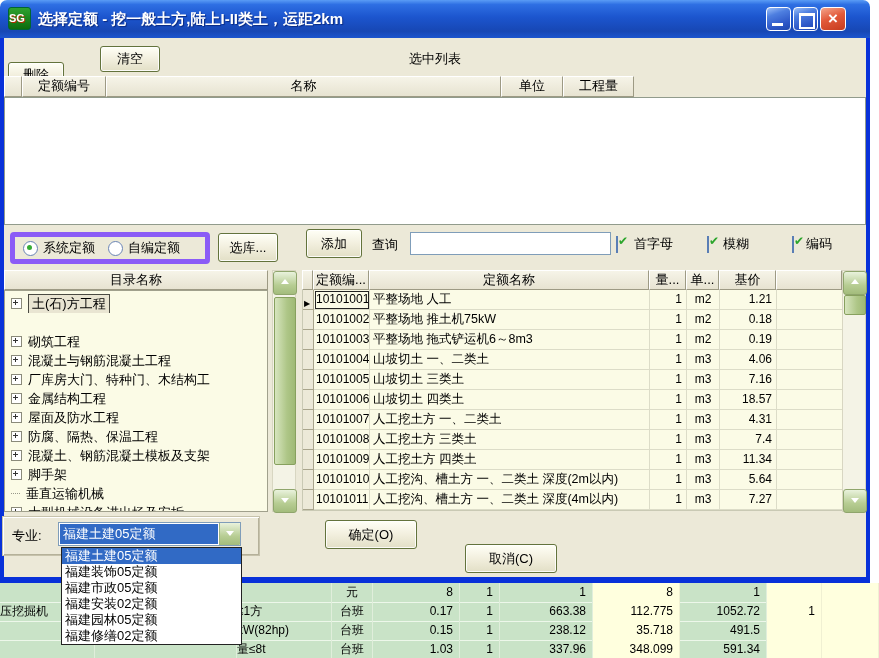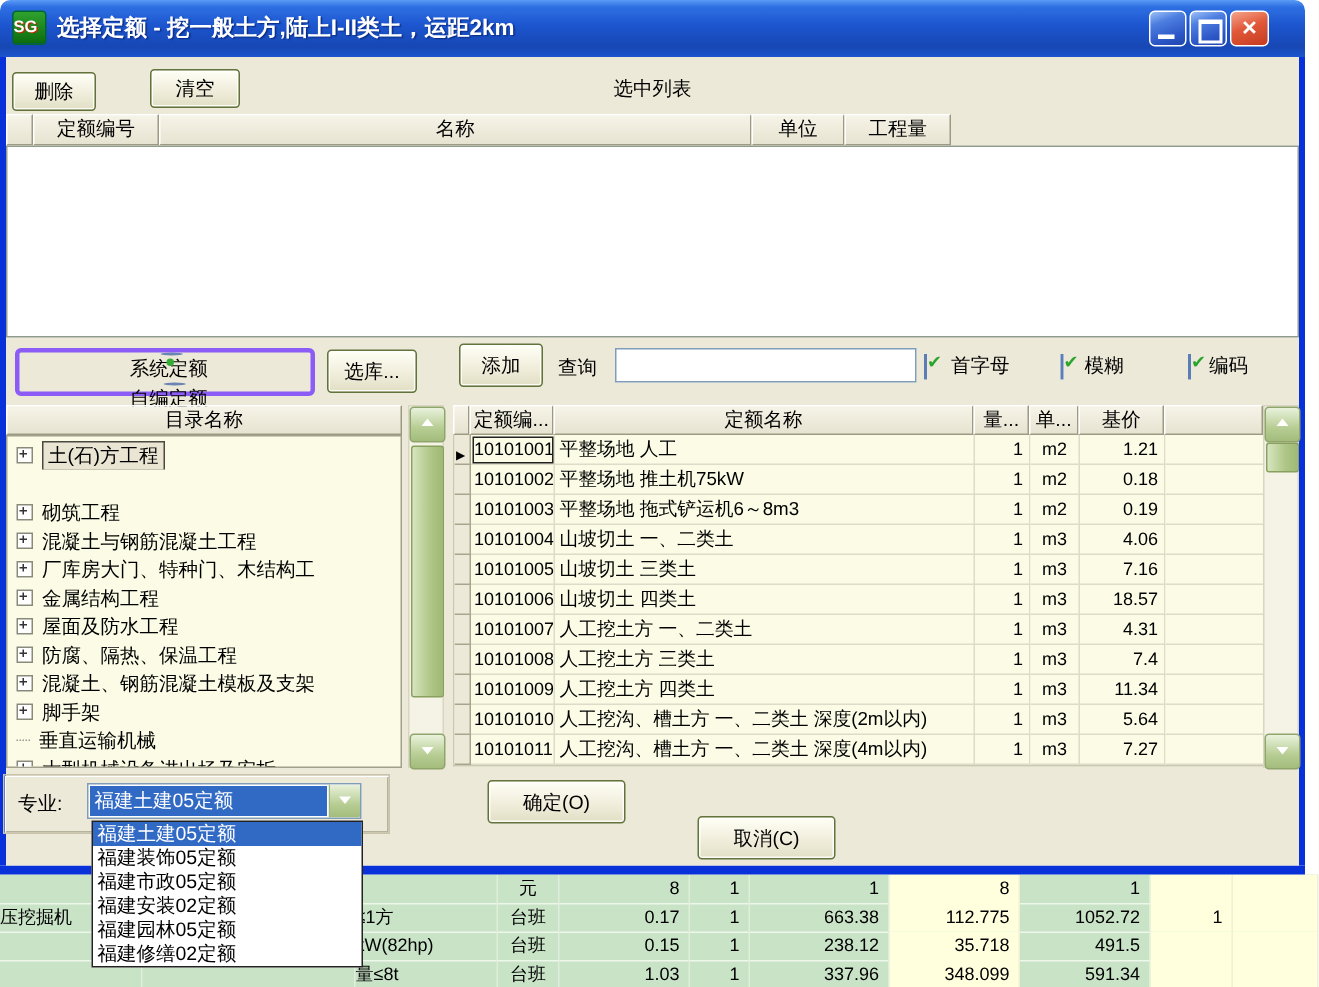--- a/index.html
+++ b/index.html
@@ -41,21 +41,21 @@
     border-radius:3px;box-shadow:inset 0 0 0 1px rgba(255,255,255,.85);text-align:center;font-size:13px;}
   .hcell{background:linear-gradient(180deg,#F6F4E8,#E7E3D1);border:1px solid;
     border-color:#FFFFFF #9D9A84 #9D9A84 #FFFFFF;text-align:center;font-size:13px;line-height:18px;
     white-space:nowrap;overflow:hidden;}
   .static{white-space:nowrap;}
   .sunken-white{background:#fff;border:1px solid #919B8C;}
   .radio{width:13px;height:13px;border-radius:50%;border:1px solid #6A84B4;background:#fff;position:relative;}
   .radio.checked::after{content:"";position:absolute;left:3px;top:3px;width:5px;height:5px;border-radius:50%;background:#35AC35;}
   .cb{width:13px;height:13px;border:1px solid #5A7EB5;background:#fff;position:relative;}
   .cb::after{content:"✔";position:absolute;left:1px;top:-3px;font-size:12px;font-weight:bold;color:#2BA52B;}
-  .groupbox{border:3px solid #8b5cf6;border-radius:4px;flex-direction:column;}
+  .groupbox{border:5px solid #8b5cf6;border-radius:4px;}
   .txtinput{border:1px solid #7F9DB9;background:#fff;font-size:13px;padding:2px 3px;font-family:inherit;}
 
   
   .sbar{width:24px;background:#F4F3E6;border:1px solid #D8D6C2;}
   .sb-btn{position:absolute;left:0;width:22px;height:22px;border:1px solid #8FA56C;border-radius:3px;
     background:linear-gradient(180deg,#E9F2DC,#B7CD93 60%,#A3BC7C);}
   .sb-thumb{position:absolute;left:1px;width:20px;border:1px solid #87A05E;border-radius:2px;
     background:linear-gradient(90deg,#D7E5BE,#AEC687 60%,#9FB975);}
   .tri-up{width:0;height:0;border-left:4px solid transparent;border-right:4px solid transparent;
     border-bottom:5px solid #fff;margin:7px auto 0;}
@@ -178,21 +178,21 @@
     <div class="a wbtn blue" style="left:766px">
       <span class="glyph-min"></span>
     </div>
     <div class="a wbtn blue" style="left:793px">
       <span class="glyph-max"></span>
     </div>
     <div class="a wbtn red glyph-close" style="left:820px;width:26px"></div>
   </div>
 
   
-  <div class="a xpbtn" style="left:8px;top:48px;width:56px;height:26px;line-height:24px">删除</div>
+  <div class="a xpbtn" style="left:8px;top:62px;width:56px;height:26px;line-height:24px">删除</div>
   <div class="a xpbtn" style="left:100px;top:46px;width:60px;height:26px;line-height:24px">清空</div>
   <div class="a static" style="left:4px;top:46px;width:862px;height:26px;line-height:26px;text-align:center">选中列表</div>
 
   
   <div class="a hcell hc" style="left:4px;top:76px;width:18px;height:21px"></div>
   <div class="a hcell hc" style="left:22px;top:76px;width:84px;height:21px">定额编号</div>
   <div class="a hcell hc" style="left:106px;top:76px;width:395px;height:21px">名称</div>
   <div class="a hcell hc" style="left:501px;top:76px;width:62px;height:21px">单位</div>
   <div class="a hcell hc" style="left:563px;top:76px;width:71px;height:21px">工程量</div>
   <div class="a sunken-white" style="left:4px;top:97px;width:862px;height:128px"></div>

